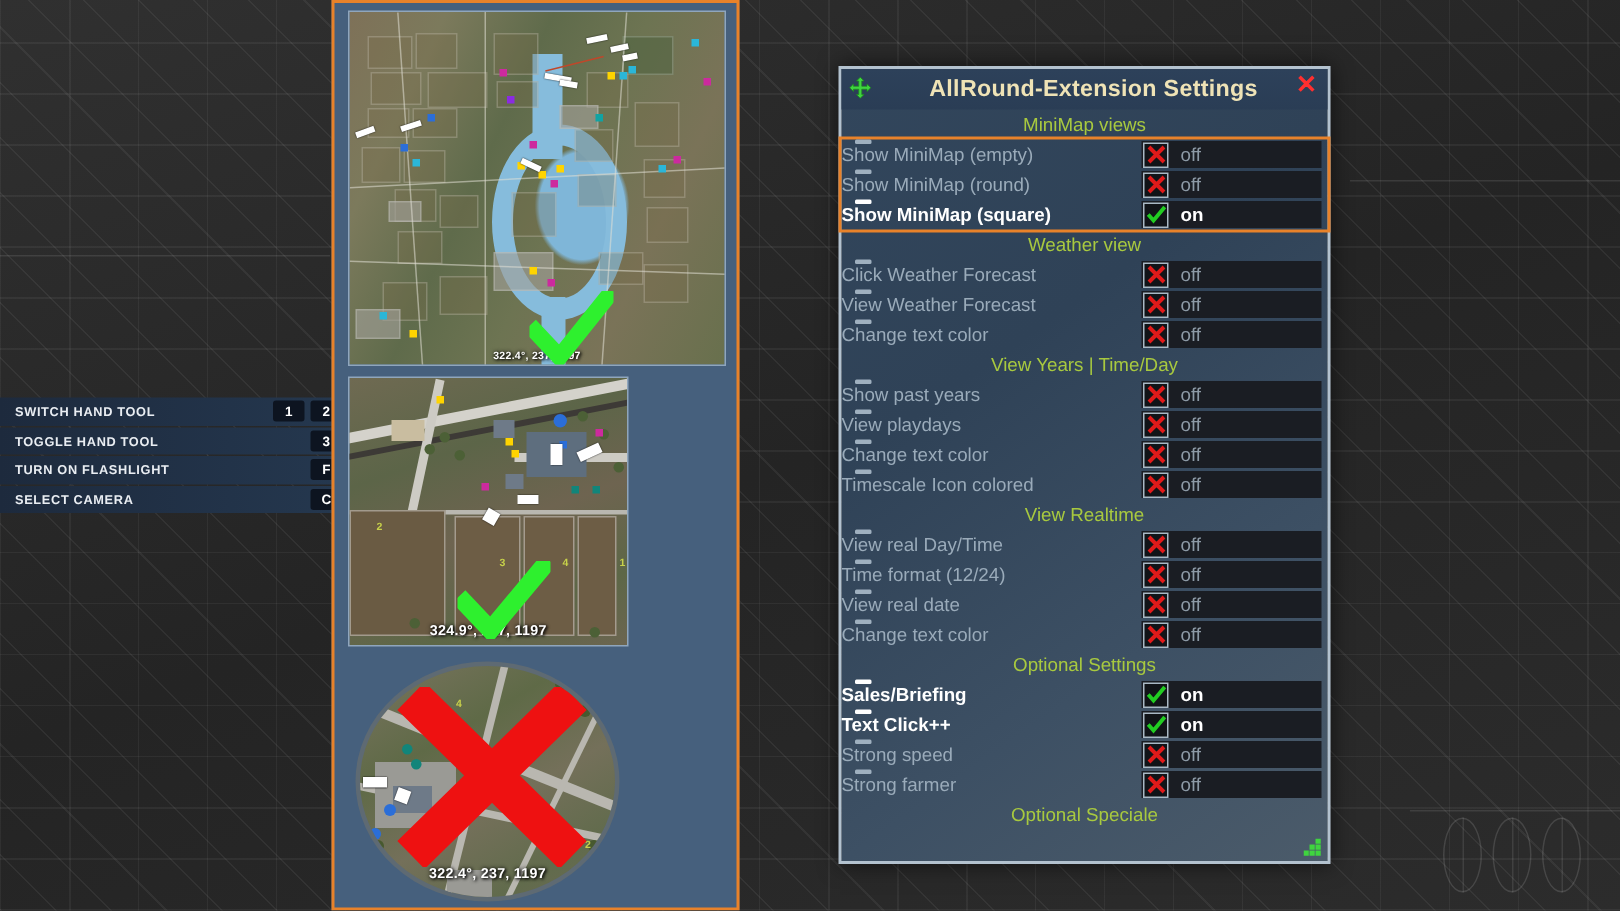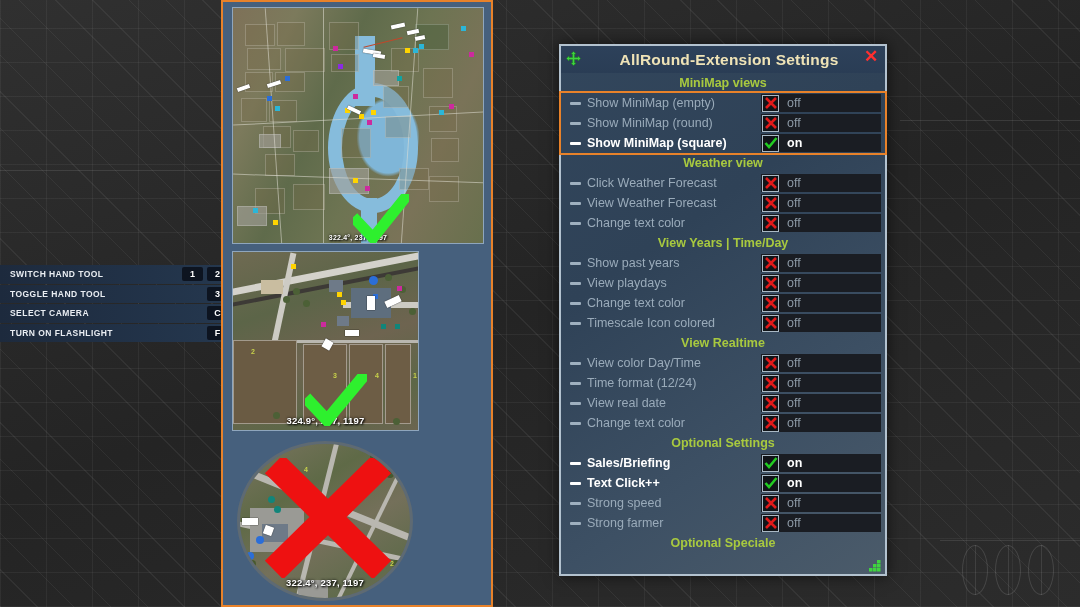--- a/index.html
+++ b/index.html
@@ -158,25 +158,25 @@
   #sw-close {
     position: absolute; right: 5px; top: 2px;
     width: 18px; height: 18px;
     color: #ff2f2f; font-size: 17px; font-weight: bold; line-height: 18px;
     text-align: center; cursor: pointer;
   }
   #sw-body { position: relative; height: 503px; }
 
   .section-head {
     height: 20px; display: flex; align-items: center; justify-content: center;
-    color: #a8c93f; font-size: 12.5px; font-weight: bold;
+    color: #a8c93f; font-size: 12.5px; font-weight: normal;
   }
   .opt-row {
     position: relative; height: 20px;
-    display: flex; align-items: center;
+    display: flex; align-items: flex-start; flex-direction: column;
   }
   .dash {
     width: 11px; height: 3px; margin-left: 9px; margin-right: 6px;
     border-radius: 1px; background: #9fb0bf; flex: none;
   }
   .opt-row.on .dash { background: #ffffff; }
   .opt-label { font-size: 12.5px; color: #9aabba; white-space: nowrap; }
   .opt-row.on .opt-label { color: #ffffff; font-weight: bold; }
   .opt-value {
     position: absolute; left: 200px; right: 4px; top: 1px; bottom: 1px;
@@ -219,29 +219,29 @@
         <span class="kb-key">2</span>
       </span>
     </div>
     <div class="kb-row">
       <span class="kb-label">TOGGLE HAND TOOL</span>
       <span class="kb-keys">
         <span class="kb-key">3</span>
       </span>
     </div>
     <div class="kb-row">
+      <span class="kb-label">TURN ON FLASHLIGHT</span>
+      <span class="kb-keys">
+        <span class="kb-key">F</span>
+      </span>
+    </div>
+    <div class="kb-row">
       <span class="kb-label">SELECT CAMERA</span>
       <span class="kb-keys">
         <span class="kb-key">C</span>
-      </span>
-    </div>
-    <div class="kb-row">
-      <span class="kb-label">TURN ON FLASHLIGHT</span>
-      <span class="kb-keys">
-        <span class="kb-key">F</span>
       </span>
     </div>
   </div>
 
 <div id="map-column">
 
   <div id="map-full" class="map-box">
 
     <div class="mf-river" style="left:95px;top:75px;width:90px;height:130px;background:transparent;border:14px solid #86bcdc;border-radius:50%;"></div>
     <div class="mf-river" style="left:122px;top:28px;width:20px;height:70px;border-radius:0;"></div>
@@ -540,21 +540,21 @@
               </svg>
             </span>
             <span class="state-text">off</span>
           </span>
         </div>
       </div>
       <div class="section-head">View Realtime</div>
       <div>
         <div class="opt-row">
           <span class="dash"></span>
-          <span class="opt-label">View color Day/Time</span>
+          <span class="opt-label">View real Day/Time</span>
           <span class="opt-value">
             <span class="cbox">
               <svg width="14" height="14" viewBox="0 0 14 14">
                 <path d="M2 2 L12 12 M12 2 L2 12" stroke="#e01a1a" stroke-width="2.6" fill="none" stroke-linecap="butt"></path>
               </svg>
             </span>
             <span class="state-text">off</span>
           </span>
         </div>
         <div class="opt-row">

